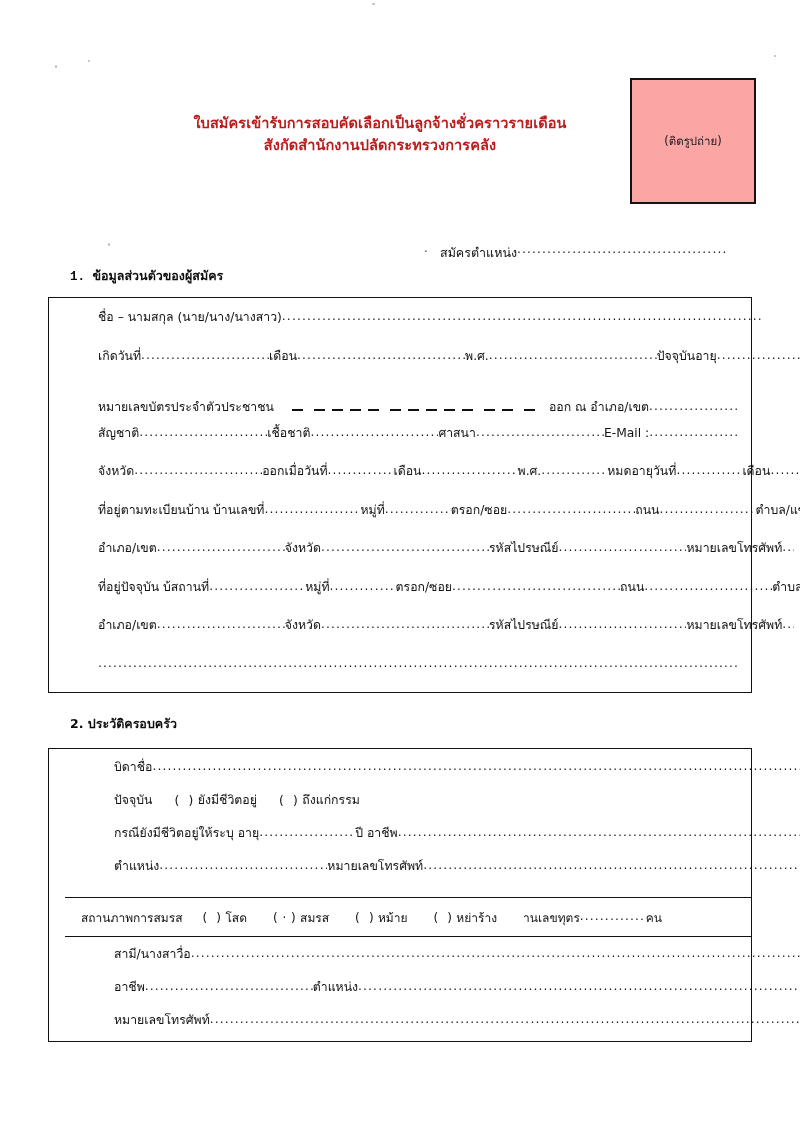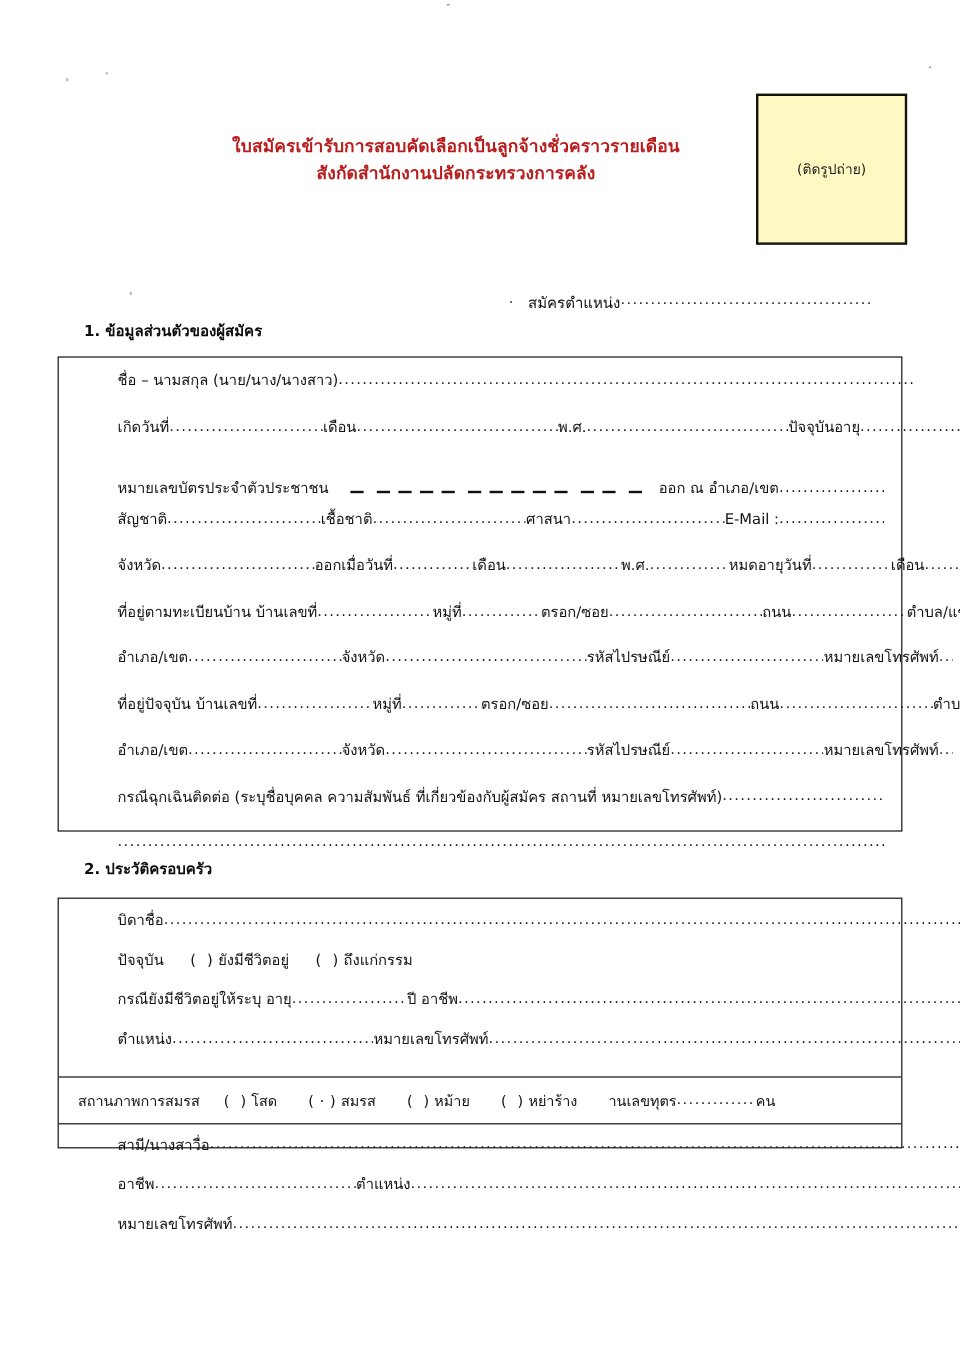--- a/index.html
+++ b/index.html
@@ -45,21 +45,21 @@
     color: #b91c1c;
   }
 
   .photo-box {
     position: absolute;
     left: 630px;
     top: 78px;
     width: 122px;
     height: 122px;
     border: 2px solid #131313;
-    background: #fef9c3;
+    background: #fca5a5;
   }
   .photo-box-label {
     position: absolute;
     left: 0; right: 0;
     top: 50%;
     transform: translateY(-50%);
     text-align: center;
     font-size: 11.5px;
     color: #1a1a1a;
   }
@@ -80,42 +80,43 @@
   }
 
   
   .section-heading {
     position: absolute;
     font-size: 12.5px;
     font-weight: 700;
     white-space: nowrap;
     color: #0d0d0d;
   }
-  #sec1-heading { left: 70px; top: 266px; }
+  #sec1-heading { left: 70px; top: 266px; font-family: Liberation Mono, monospace; }
   #sec2-heading { left: 70px; top: 714px; }
 
   
   .form-box {
     position: absolute;
     border: 1.6px solid #131313;
     background: #fff;
     box-sizing: border-box;
   }
   #box-personal {
     left: 48px;
     top: 297px;
     width: 704px;
     height: 396px;
     padding: 13px 14px 0 16px;
   }
   #box-family {
     left: 48px;
     top: 748px;
     width: 704px;
-    height: 209px;
+    height: 294px;
+    padding-left: 16px;
   }
 
   
   .frow {
     display: flex;
     align-items: baseline;
     font-size: 12.3px;
     line-height: 1;
     white-space: nowrap;
     color: #121212;
@@ -320,21 +321,21 @@
       <span class="dots d-lg"></span>
       <span class="lbl">จังหวัด</span>
       <span class="dots d-xl"></span>
       <span class="lbl">รหัสไปรษณีย์</span>
       <span class="dots d-lg"></span>
       <span class="lbl">หมายเลขโทรศัพท์</span>
       <span class="dots"></span>
     </div>
 
     <div class="frow">
-      <span class="lbl">ที่อยู่ปัจจุบัน บ้านเลขที่</span>
+      <span class="lbl">ที่อยู่ปัจจุบัน บ้สถานที่</span>
       <span class="dots d-md"></span>
       <span class="lbl">หมู่ที่</span>
       <span class="dots d-sm"></span>
       <span class="lbl">ตรอก/ซอย</span>
       <span class="dots d-xl"></span>
       <span class="lbl">ถนน</span>
       <span class="dots d-lg"></span>
       <span class="lbl">ตำบล/แขวง</span>
 
     </div>
@@ -343,24 +344,20 @@
       <span class="lbl">อำเภอ/เขต</span>
       <span class="dots d-lg"></span>
       <span class="lbl">จังหวัด</span>
       <span class="dots d-xl"></span>
       <span class="lbl">รหัสไปรษณีย์</span>
       <span class="dots d-lg"></span>
       <span class="lbl">หมายเลขโทรศัพท์</span>
       <span class="dots"></span>
     </div>
 
-    <div class="frow">
-      <span class="lbl">กรณีฉุกเฉินติดต่อ (ระบุชื่อบุคคล ความสัมพันธ์ ที่เกี่ยวข้องกับผู้สมัคร สถานที่ หมายเลขโทรศัพท์)</span>
-      <span class="dots"></span>
-    </div>
 
     <div class="frow">
       <span class="dots"></span>
     </div>
 
   </div>
 
   <div class="section-heading" id="sec2-heading">2. ประวัติครอบครัว</div>
 
   <div class="form-box" id="box-family">

